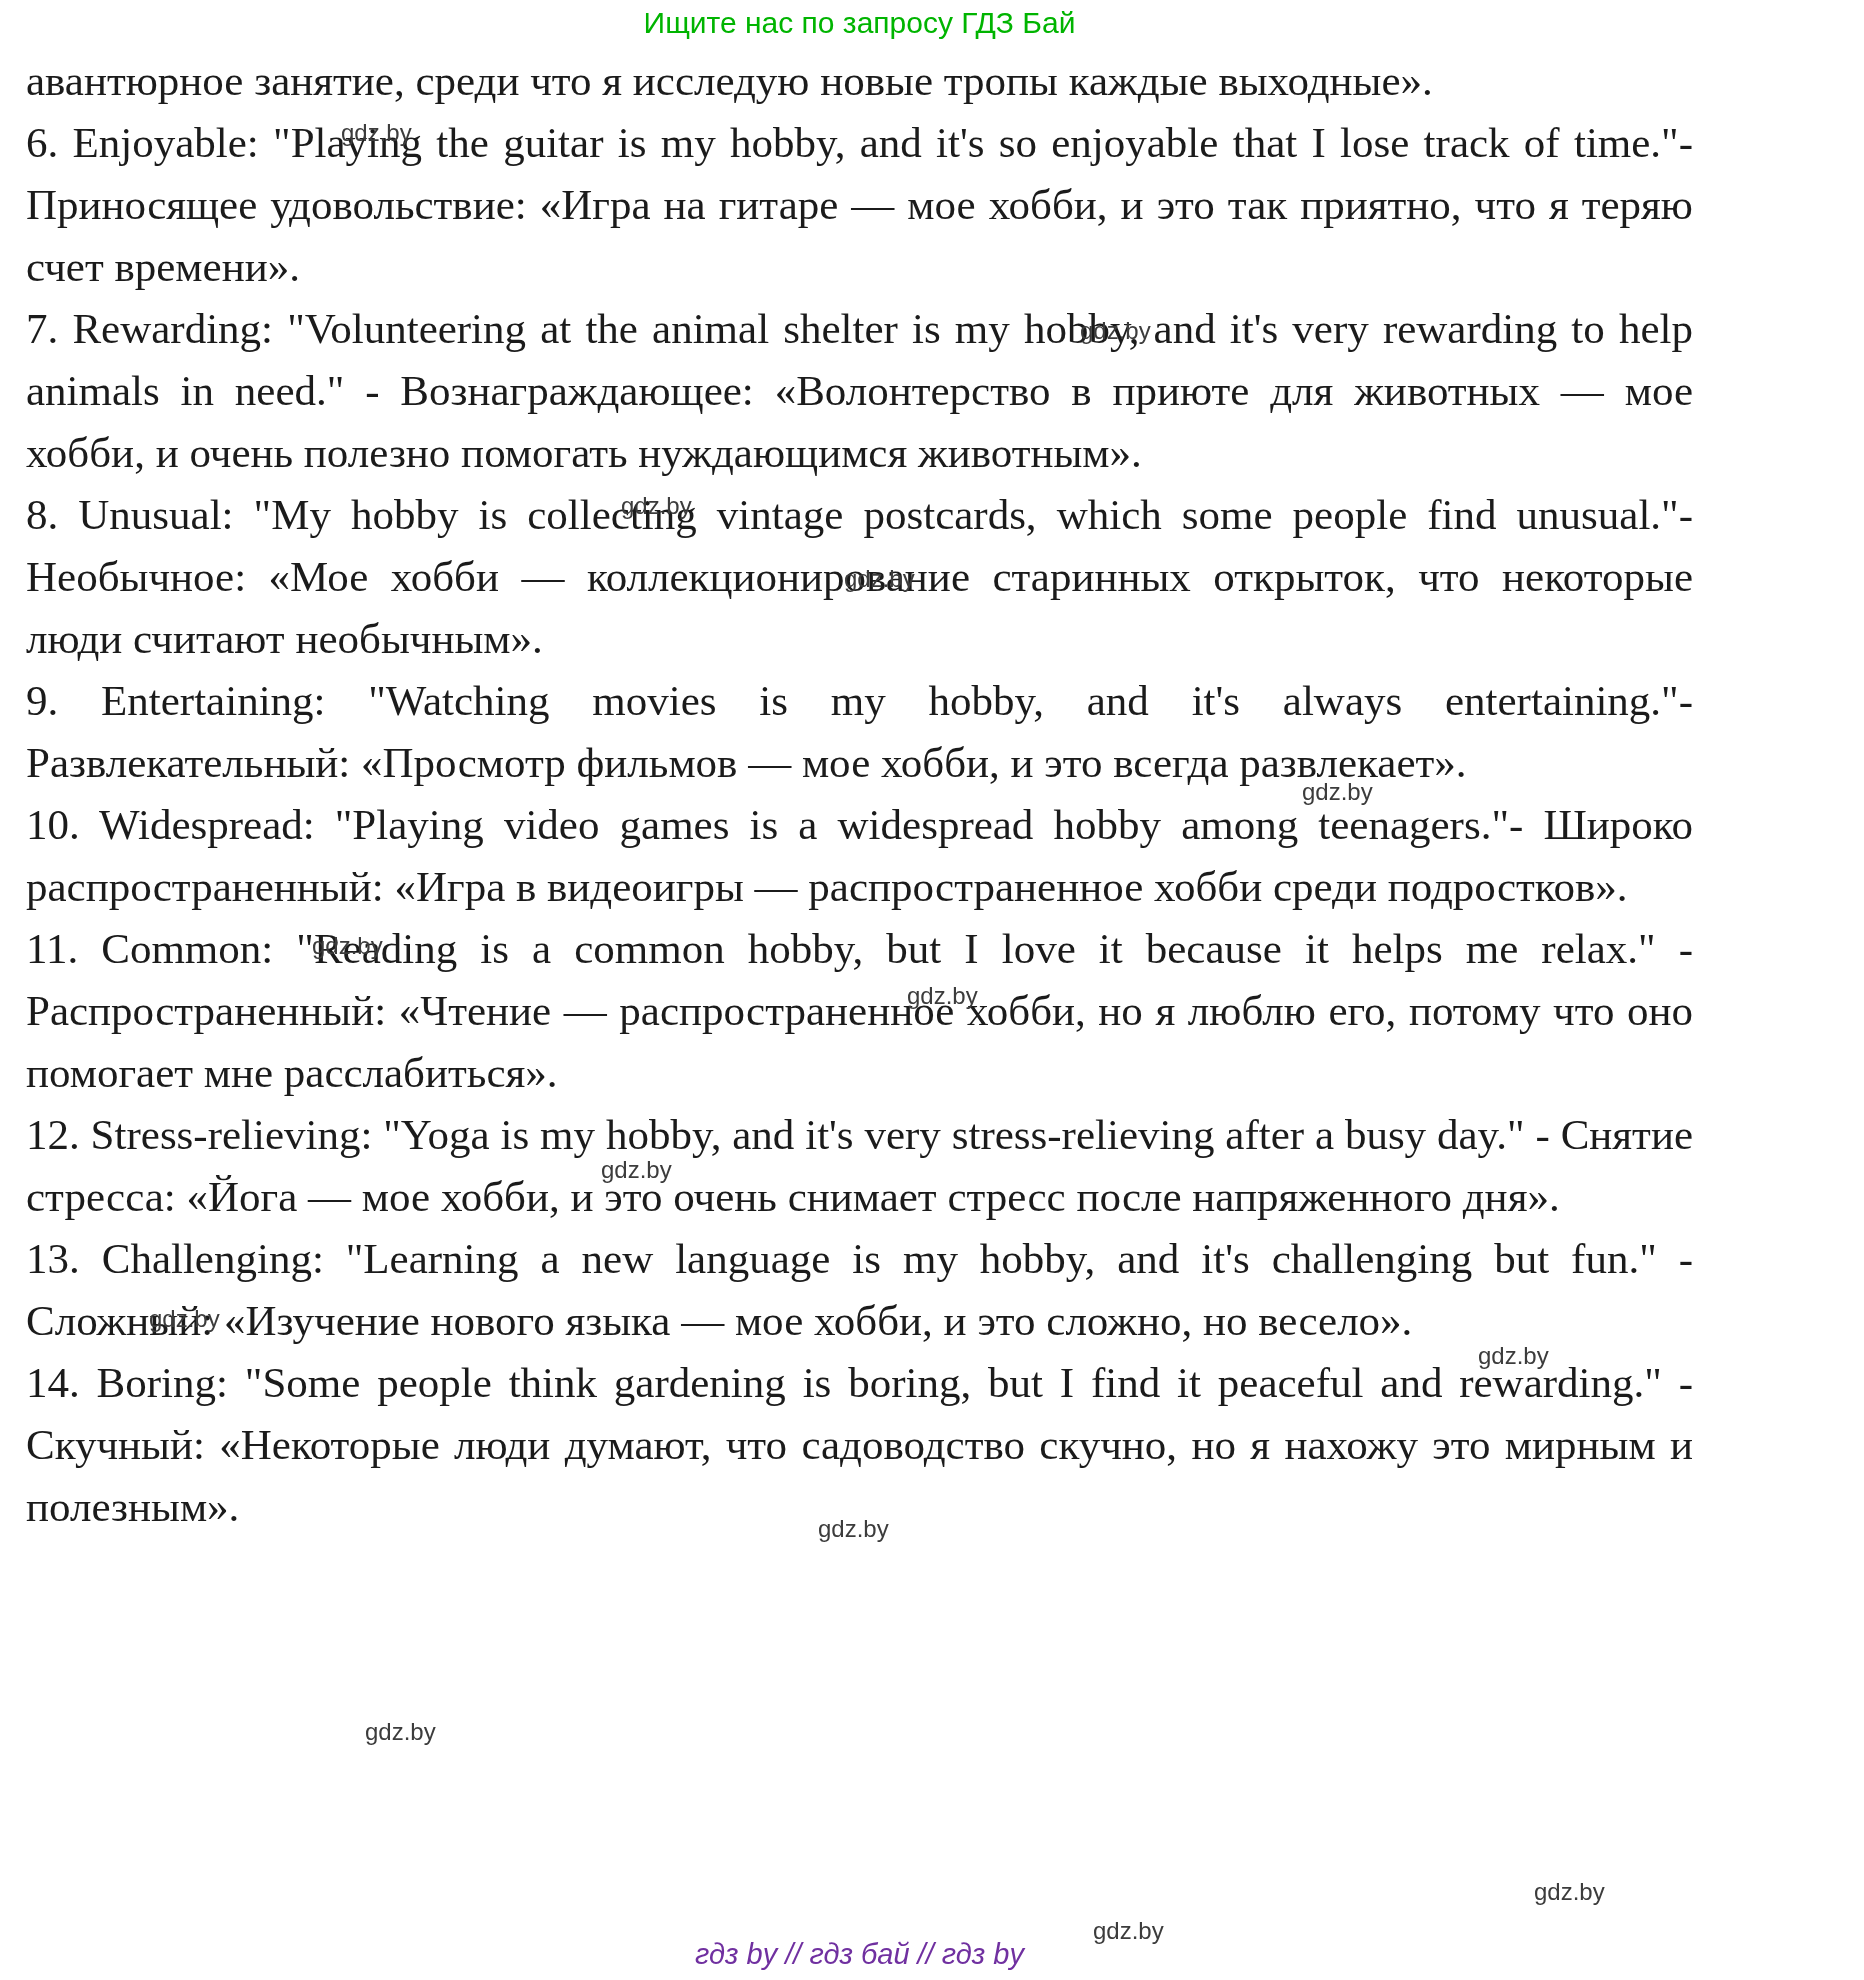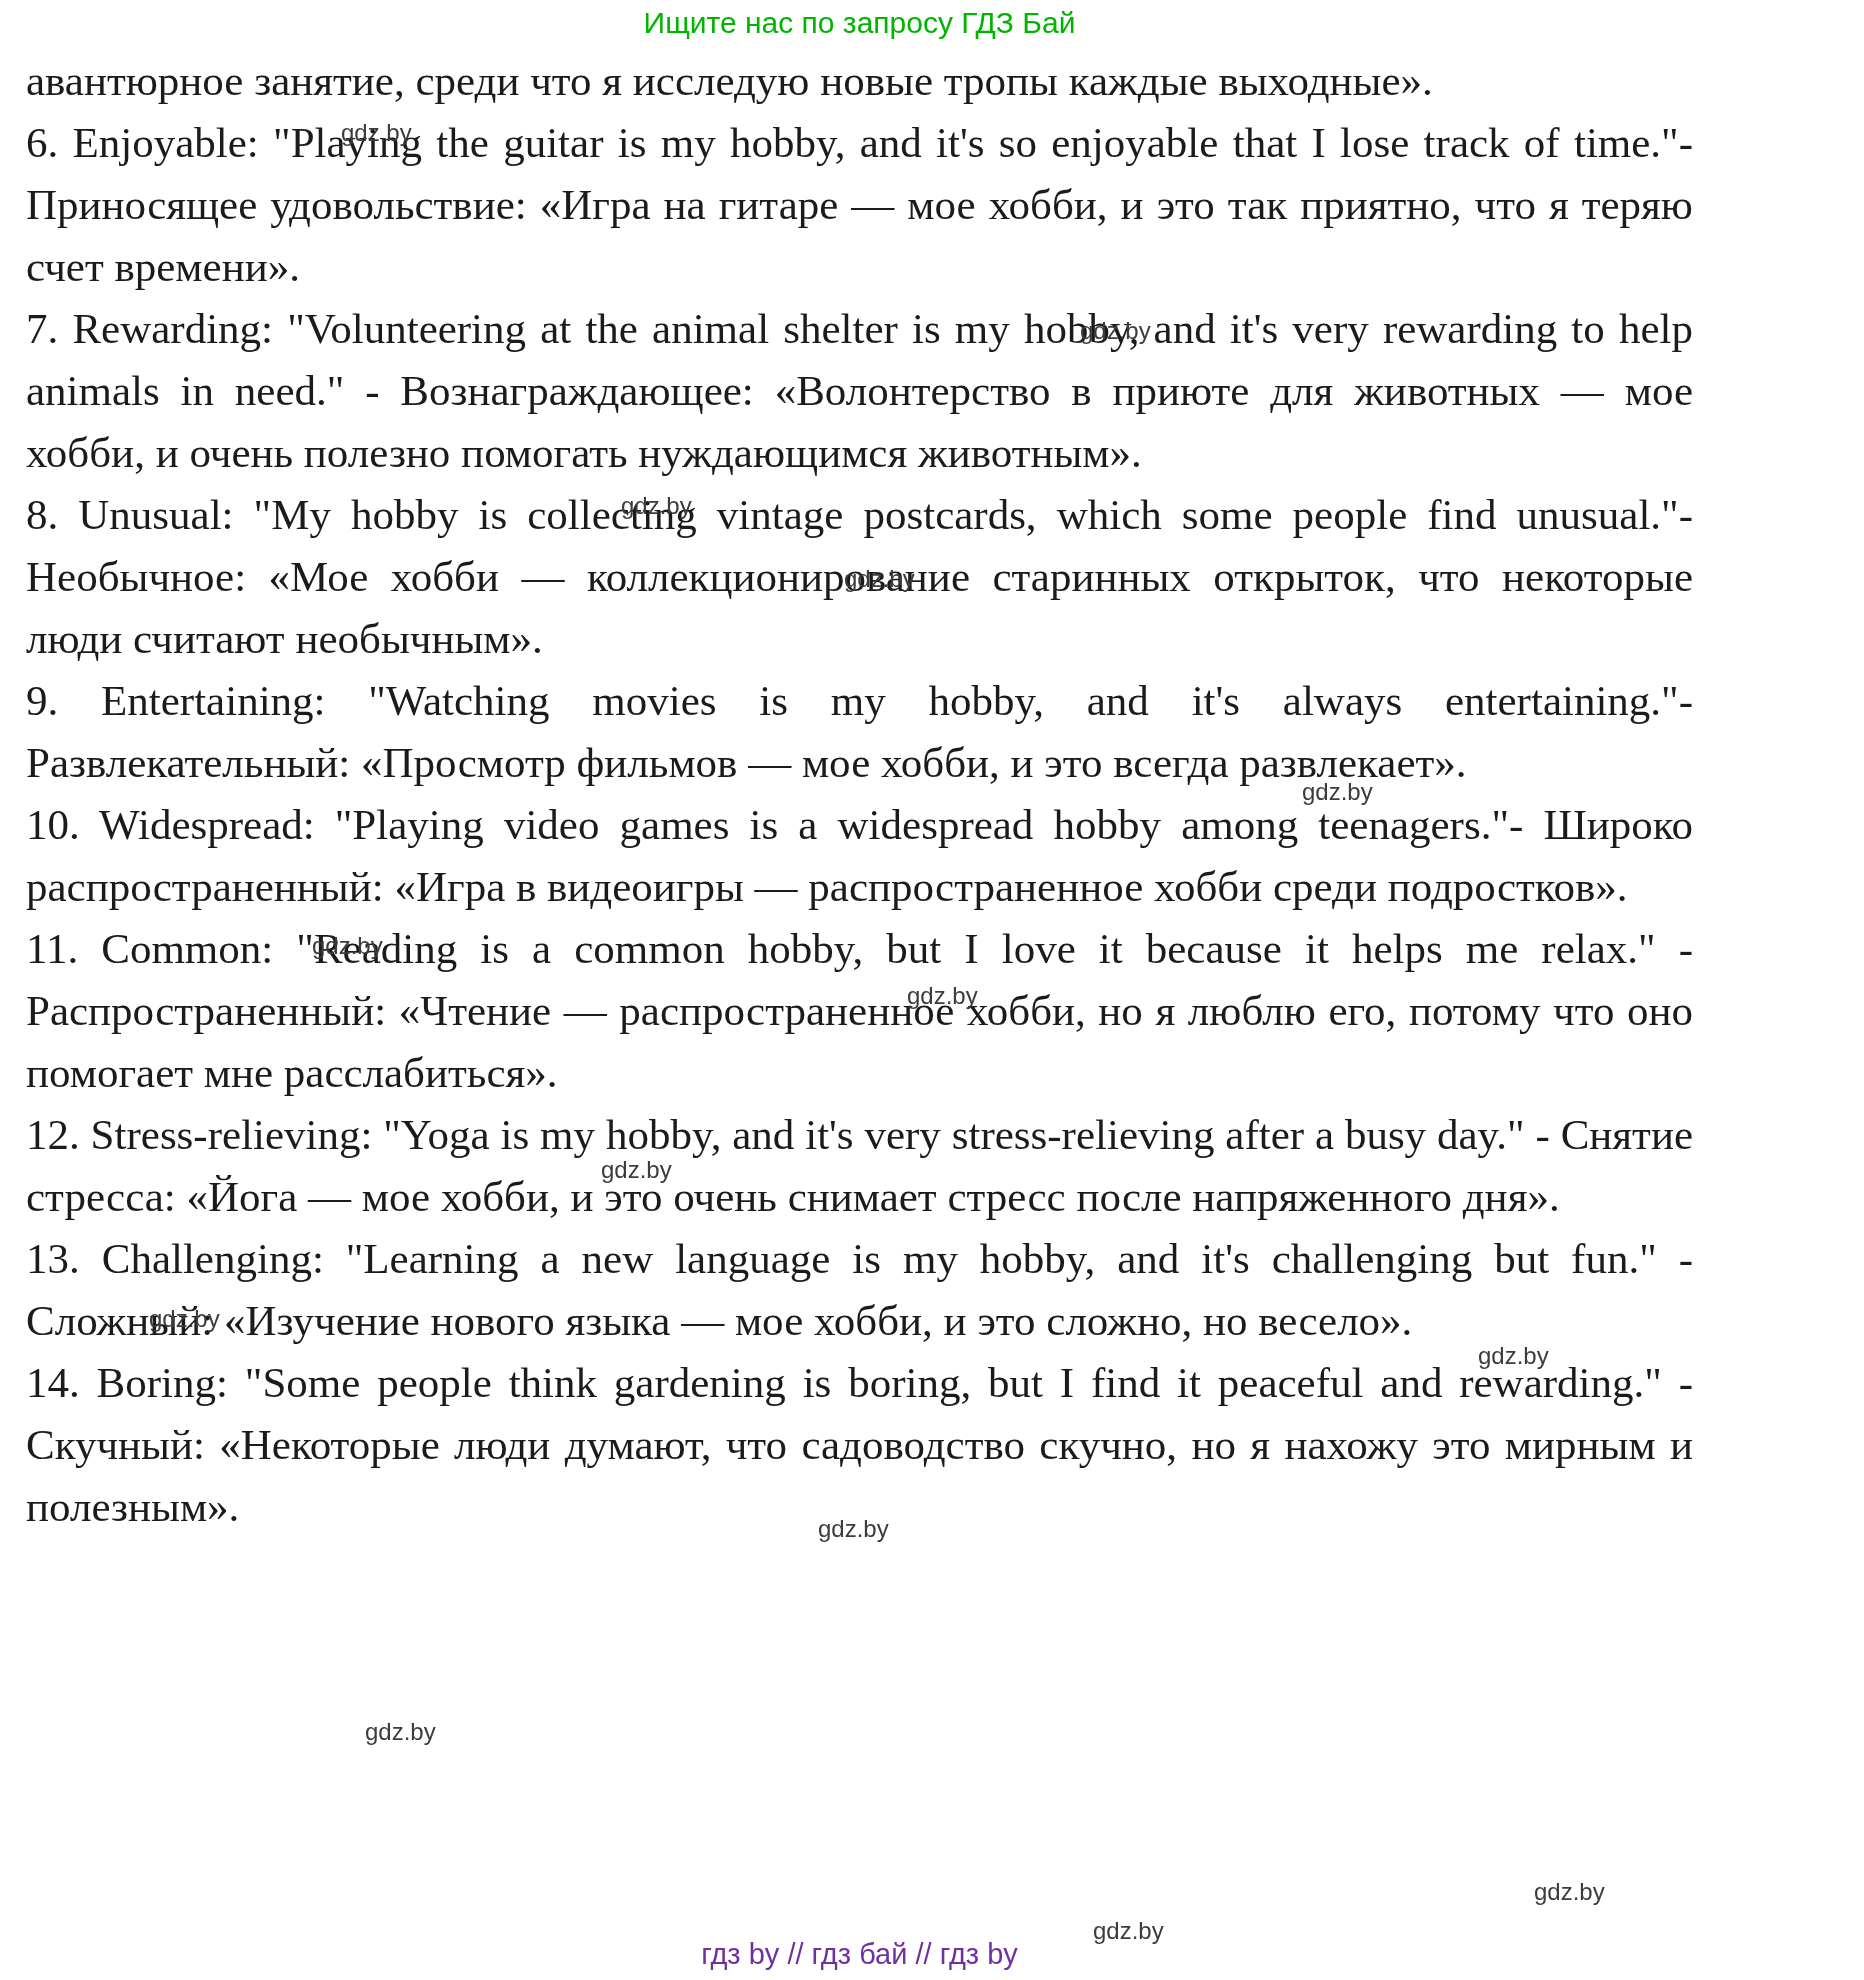--- a/index.html
+++ b/index.html
@@ -54,20 +54,21 @@
   }
   .footer {
     position: absolute;
     bottom: 9.3px;
     left: 0;
     width: 100%;
     text-align: center;
     font-family: "Liberation Sans", sans-serif;
     font-size: 29px;
     color: #7030a0;
+    font-style: italic;
   }
 </style>
 </head>
 <body>
 
 <div class="page">
 
   <div class="header" style="color: rgb(0, 180, 0);">Ищите нас по запросу ГДЗ Бай</div>
 
   <div class="content">

